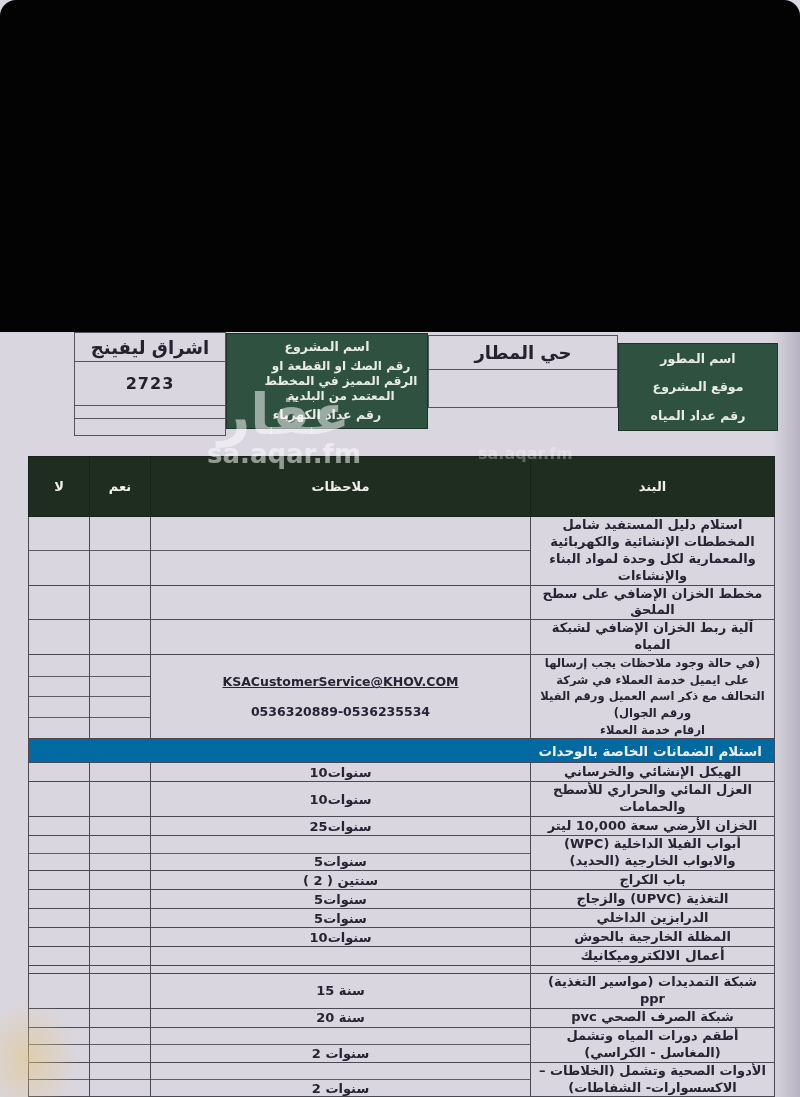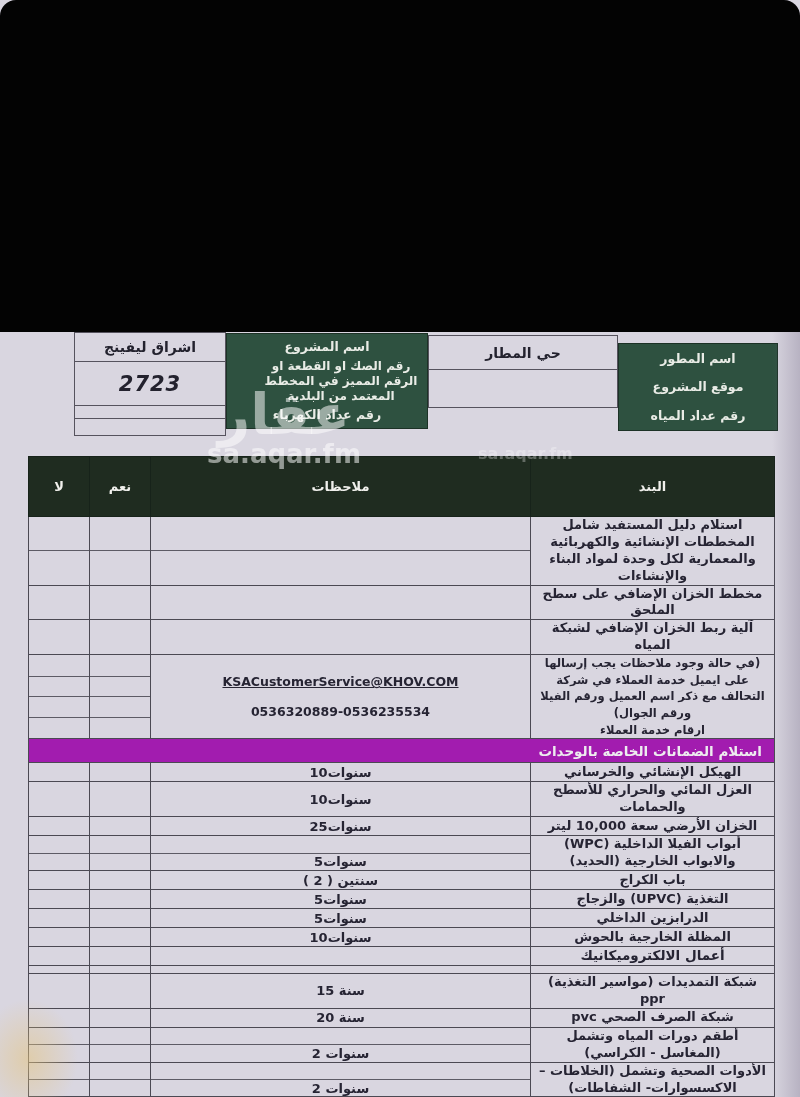--- a/index.html
+++ b/index.html
@@ -35,29 +35,29 @@
   .gc1{width:158px;margin-top:10px;height:86px;}
   .gc1 .gcell{flex:1;text-align:center;}
   .gc2{width:200px;height:94px;}
   .gc2 .gcell:nth-child(1){height:26px;}
   .gc2 .gcell:nth-child(2){height:42px;font-size:12px;padding-left:34px;}
   .gc2 .gcell:nth-child(3){height:26px;}
   .val-col{display:flex;flex-direction:column;}
   .vcell{
     display:flex;align-items:center;justify-content:center;text-align:center;
     border:1px solid #56535e;margin-top:-1px;
-    font-weight:700;color:#23222e;font-size:14px;
+    font-weight:700;color:#23222e;font-size:18px;
   }
   .vc1{width:190px;margin-top:3px;}
   .vc1 .vcell:nth-child(1){height:33px;}
   .vc1 .vcell:nth-child(2){height:37px;}
   .vc1 .vcell:nth-child(3){height:15px;}
   .vc2{width:152px;}
   .vc2 .vcell:nth-child(1){height:28px;}
-  .vc2 .vcell:nth-child(2){height:43px;font-size:21px;letter-spacing:1px;font-style:italic;}
+  .vc2 .vcell:nth-child(2){height:43px;font-size:16px;letter-spacing:1px;}
   .vc2 .vcell:nth-child(3){height:12px;}
   .vc2 .vcell:nth-child(4){height:16px;}
   
   .watermark{
     position:absolute;left:200px;top:388px;width:168px;z-index:5;text-align:center;
     color:rgba(255,255,255,.52);pointer-events:none;
   }
   .watermark .wm-title{font-size:56px;font-weight:700;line-height:.95;display:block;}
   .watermark .wm-sub{font-size:26px;font-weight:700;display:block;margin-top:-2px;}
   .watermark2{
@@ -73,21 +73,21 @@
   }
   td{
     border:1px solid #4b4953;font-size:13px;color:#262433;
     vertical-align:middle;padding:0;overflow:hidden;
   }
   .item-cell{text-align:center;font-weight:600;line-height:1.3;padding:0 6px;direction:rtl;}
   .item-cell.small{font-size:11.5px;line-height:1.45;}
   .item-cell.xbold{font-weight:800;font-size:13.5px;}
   .notes-cell{text-align:center;direction:ltr;font-weight:700;}
   .section-cell{
-    background:#a21caf;color:#edecef;text-align:right;padding:0 12px;
+    background:#0369a1;color:#edecef;text-align:right;padding:0 12px;
     font-weight:700;font-size:13.5px;direction:rtl;
   }
   .sub-stack{display:flex;flex-direction:column;}
   .sub-stack>div{flex:1;border-bottom:1px solid #5d5b65;display:flex;align-items:center;justify-content:center;}
   .sub-stack>div:last-child{border-bottom:none;}
   .email-box{display:flex;flex-direction:column;align-items:center;gap:15px;height:100%;}
   .email-line{font-size:12.5px;font-weight:700;text-decoration:underline;direction:ltr;}
   .phone-line{font-size:12.5px;font-weight:700;direction:ltr;}
 </style>
 </head>

